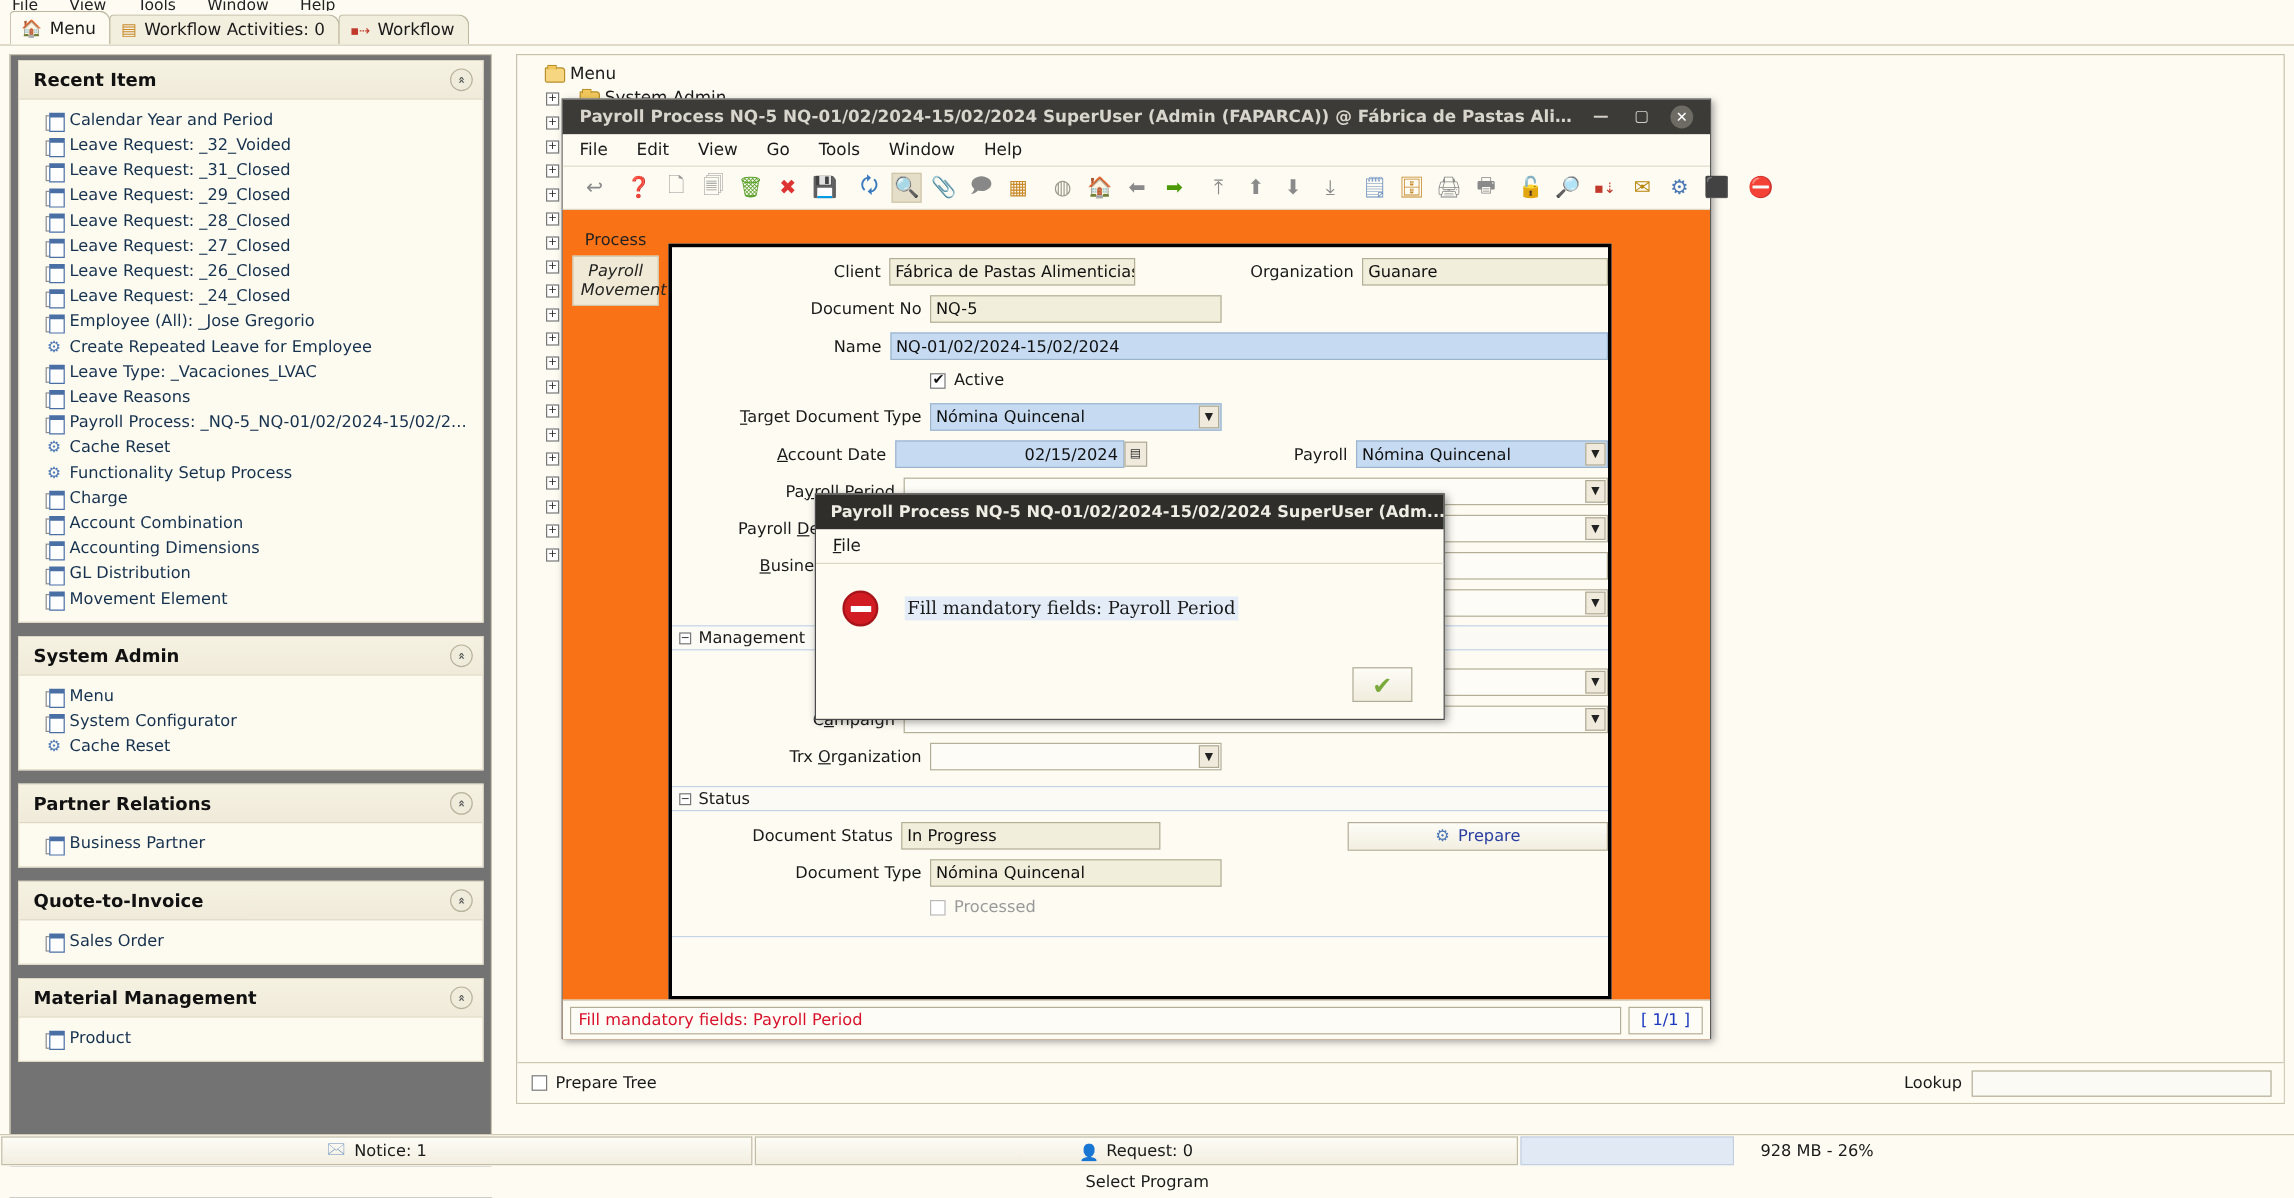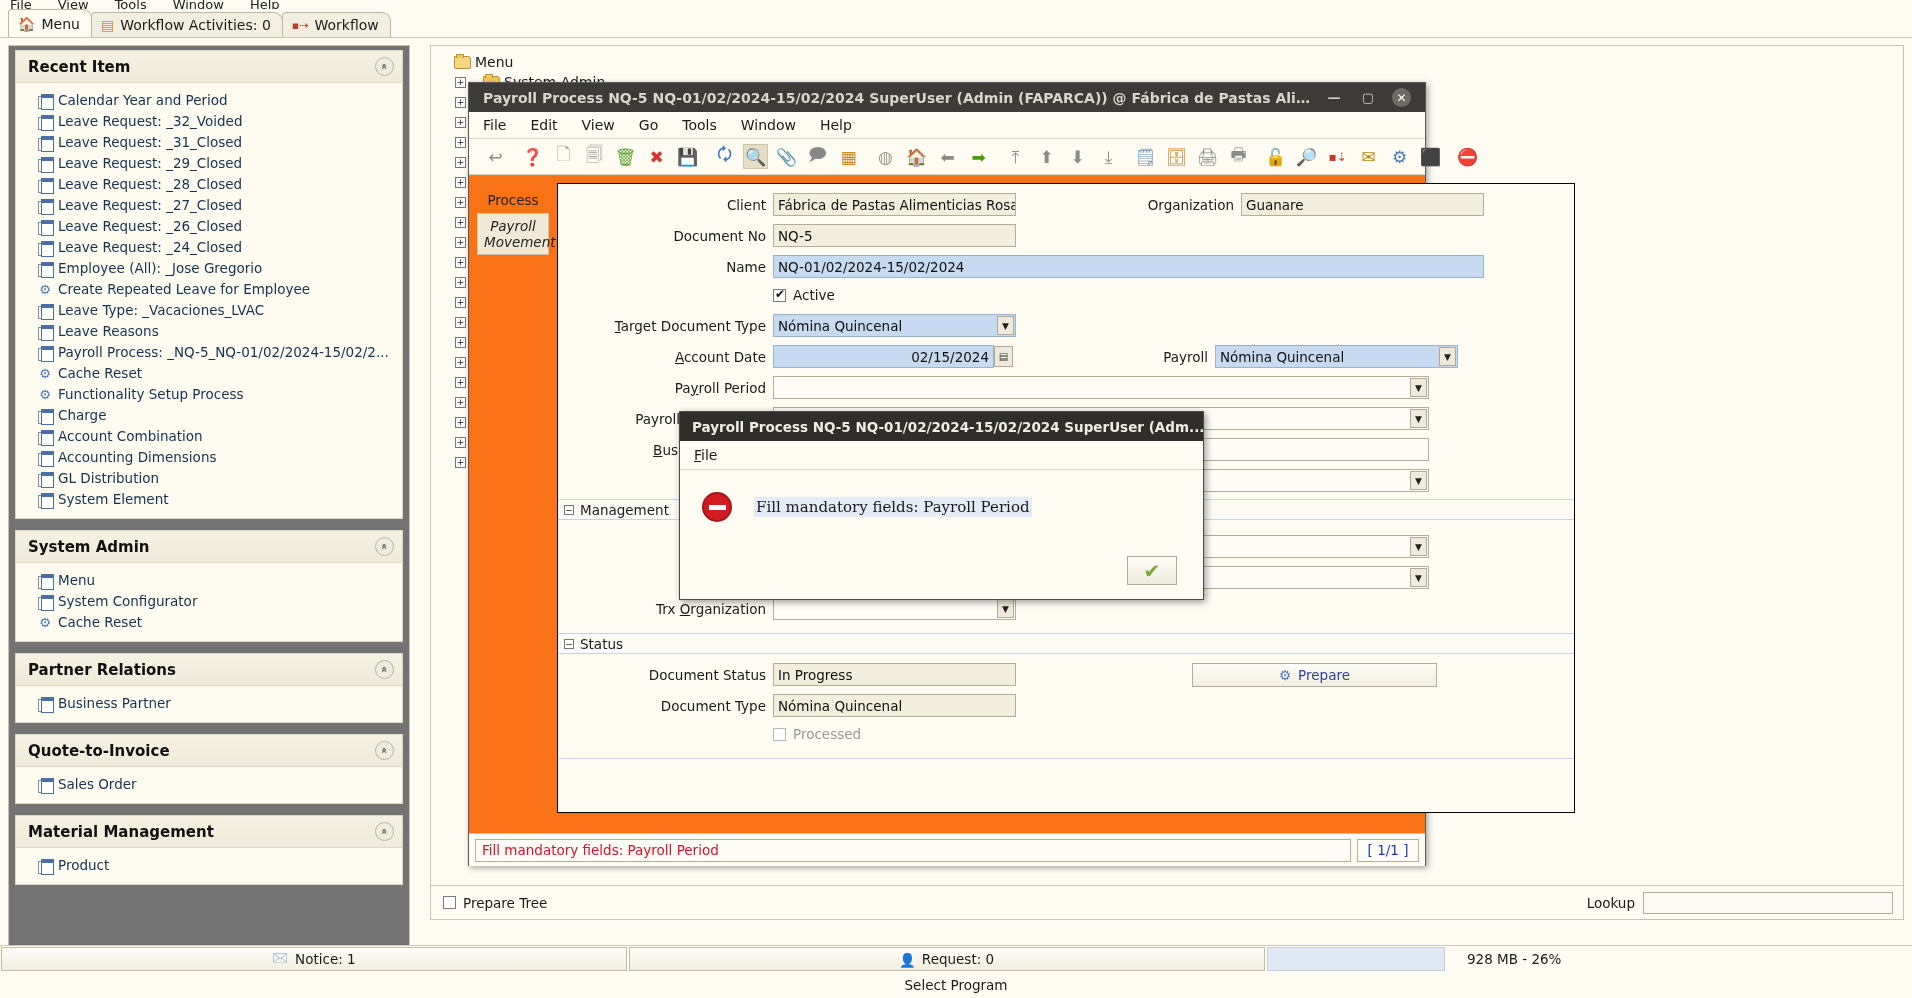--- a/index.html
+++ b/index.html
@@ -145,22 +145,22 @@
 
   .win-body { position: relative; height: 691px; background: #f97316; padding: 6px 0 0 0; }
   .vtabs { position: absolute; left: 8px; top: 12px; width: 72px; }
   .vtab {
     padding: 4px 6px; font-size: 13.5px; color: #222; text-align:center;
     border: 1px solid transparent;
   }
   .vtab.active { background:#f0e9d5; border:1px solid #cfc6aa; font-style: italic; }
 
   .panel {
-    position: absolute; left: 88px; top: 8px; width: 1018px; height: 630px;
-    border: 1px solid #000000; background: #fdfbf2; overflow: hidden;
+    position: absolute; left: 88px; top: 28px; width: 786px; height: 630px;
+    border: 3px solid #000000; background: #fdfbf2; overflow: hidden;
   }
   .frow { display: flex; align-items: center; height: 25px; margin-bottom: 6px; }
   .lab { text-align: right; font-size: 13.5px; color: #1a1a1a; padding-right: 7px; white-space: nowrap; }
   .lab u { text-decoration: underline; }
 
   .fld {
     height: 23px; border: 1px solid #b4ae97; background: #f1eedb;
     font-size: 13.5px; color: #111; display:flex; align-items:center;
     padding: 0 4px; overflow:hidden; white-space:nowrap;
   }
@@ -365,21 +365,21 @@
             <div class="sb-item">
               <span class="ic-win"></span>
               <span>Accounting Dimensions</span>
             </div>
             <div class="sb-item">
               <span class="ic-win"></span>
               <span>GL Distribution</span>
             </div>
             <div class="sb-item">
               <span class="ic-win"></span>
-              <span>System Element</span>
+              <span>Movement Element</span>
             </div>
           </div>
         </div>
         <div class="sb-group">
           <div class="sb-header">
             <span>System Admin</span>
             <span class="collapse-btn" style="transform: rotate(90deg);">«</span>
           </div>
           <div class="sb-list">
             <div class="sb-item">

